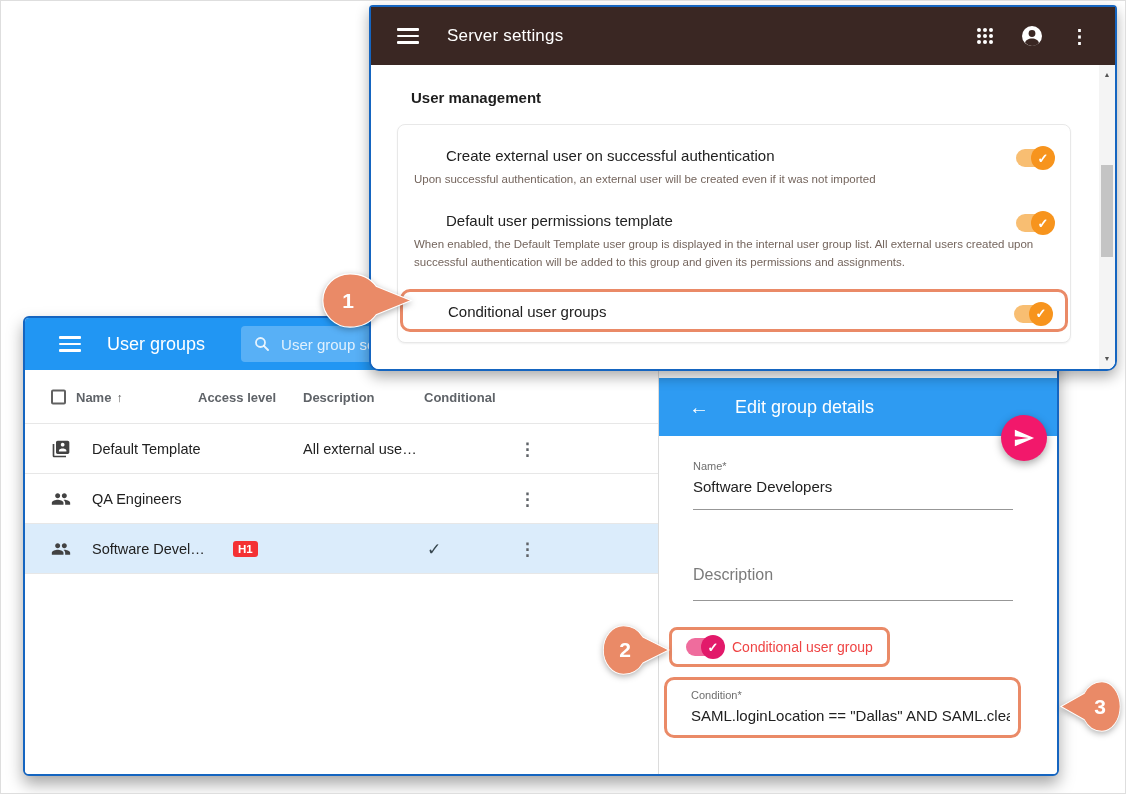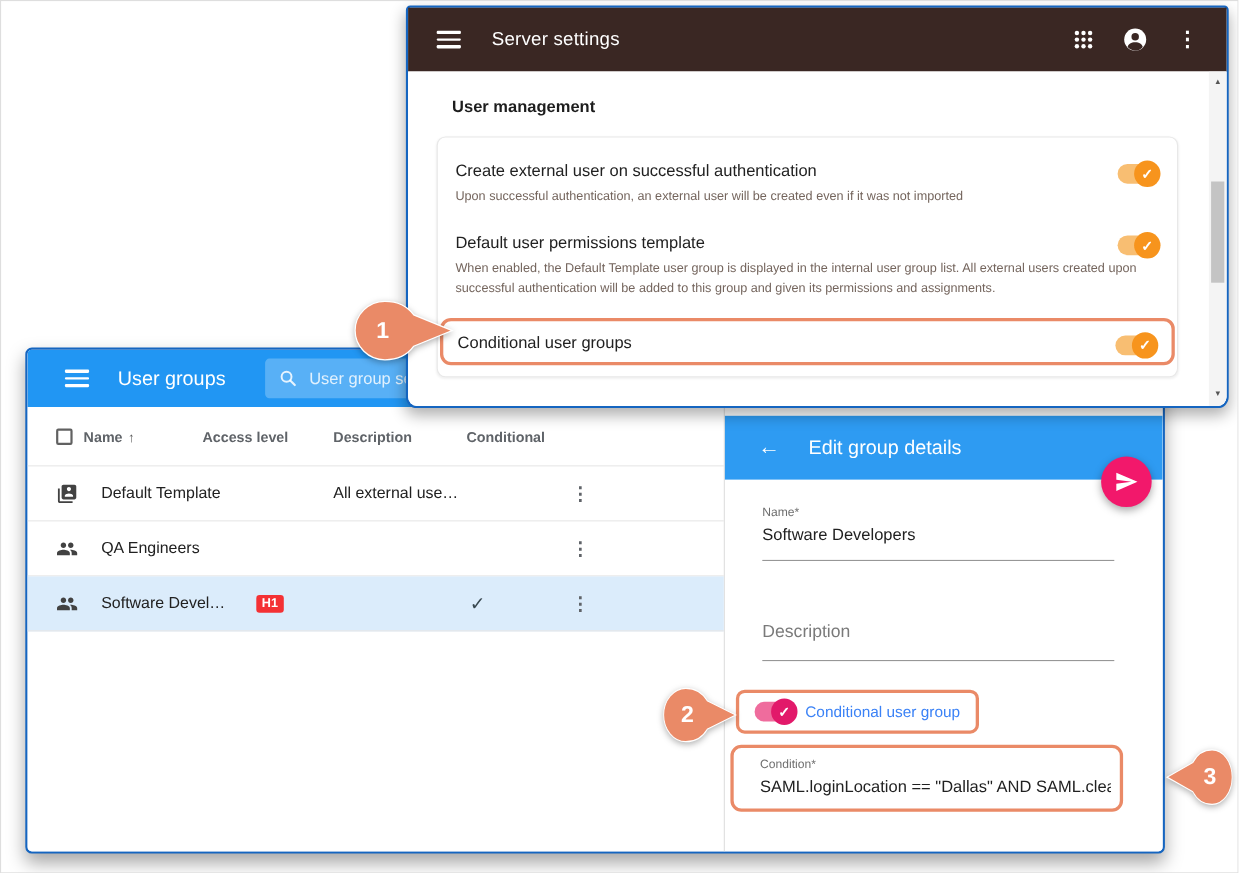--- a/index.html
+++ b/index.html
@@ -24,21 +24,21 @@
   .ham span{display:block; height:2.5px; background:#fff; border-radius:1px;}
   .ss-title{font-size:17px; margin-left:28px; letter-spacing:.2px;}
   .ss-actions{margin-left:auto; display:flex; align-items:center; gap:26px;}
   .kebab{font-size:19px; font-weight:bold; color:#fff; line-height:1; cursor:pointer;}
   .ss-body{position:relative; flex:1; background:#fff; border-radius:0 0 8px 8px; overflow:hidden;}
   .ss-content{padding:8px 44px 0 26px;}
   .section-title{font-size:15px; font-weight:bold; color:#1d1d1d; margin:16px 0 0 14px;}
   .card{margin-top:18px; border:1px solid #e8e8e8; border-radius:8px; background:#fff;
         box-shadow:0 1px 2px rgba(0,0,0,.06); padding:8px 0 10px;}
   .setting{position:relative; padding:14px 16px 10px;}
-  .s-title{font-size:15px; color:#212121; padding-right:58px;}
+  .s-title{font-size:15px; color:#212121; padding-right:58px;margin-left:32px;}
   .s-desc{font-size:11.5px; color:#74655d; margin-top:7px; line-height:1.5; max-width:648px;}
   .setting .switch{position:absolute; right:20px; top:16px;}
   .setting.hl{border:3px solid var(--annotation-coral); border-radius:10px;
               margin:8px 2px 0; padding:11px 13px 9px;}
   .setting.hl .switch{right:17px; top:13px;}
 
   
   .switch{display:inline-block; position:relative; width:34px; height:18px; border-radius:9px; cursor:pointer;}
   .switch .knob{position:absolute; right:-5px; top:-3px; width:24px; height:24px; border-radius:50%;
     display:flex; align-items:center; justify-content:center; color:#fff; font-size:13px; font-weight:bold;}
@@ -64,21 +64,21 @@
   .search{margin-left:36px; width:320px; height:36px; background:rgba(255,255,255,.25);
     border-radius:4px; display:flex; align-items:center; padding:0 12px; gap:10px;
     color:rgba(255,255,255,.82); font-size:15px; cursor:text;}
   .ug-content{flex:1; display:flex; min-height:0;}
   .tbl{width:634px; border-right:1px solid #dcdcdc; background:#fff;}
   .thead{position:relative; height:54px; border-bottom:1px solid #e7e7e7;
          font-size:13px; font-weight:bold; color:#5f6368;}
   .thead > *, .trow > *{position:absolute; top:50%; transform:translateY(-50%);}
   .cb{left:26px; width:15px; height:15px; border:2px solid #616161; border-radius:2px;
       background:#fff; cursor:pointer;}
-  .col-name{left:51px;} .col-access{left:159px;} .col-desc{left:278px;} .col-cond{left:399px;}
+  .col-name{left:51px;} .col-access{left:173px;} .col-desc{left:278px;} .col-cond{left:399px;}
   .sort{font-weight:normal; color:#555; font-size:12px; margin-left:5px;}
   .trow{position:relative; height:50px; border-bottom:1px solid #e7e7e7;
         font-size:14.5px; color:#212121; cursor:pointer;}
   .trow.sel{background:var(--selected-row-blue);}
   .row-icon{left:26px; width:20px; height:20px;}
   .cell-name{left:67px;} .cell-desc{left:278px; color:#212121;}
   .badge{left:208px; background:var(--badge-red); color:#fff; font-weight:bold; font-size:11.5px;
          padding:2px 5px; border-radius:3px;}
   .cell-check{left:402px; font-size:17px; color:#37474f;}
   .row-kebab{left:494px; font-size:17px; font-weight:bold; color:#5f6368; cursor:pointer;}
@@ -95,21 +95,21 @@
   .form{position:absolute; top:66px; left:0; right:0; bottom:0; padding:24px 44px 0 34px;}
   .f-label{font-size:11px; color:#6f6f6f;}
   .f-value{font-size:15px; color:#212121; margin-top:6px;}
   .f-line{height:1px; background:#979797; margin-top:14px;}
   .desc-group{margin-top:56px;}
   .f-ph{font-size:16px; color:#7a7a7a;}
   .desc-group .f-line{margin-top:16px;}
   .toggle-box{margin-top:26px; margin-left:-24px; display:inline-flex; align-items:center; gap:12px;
     border:3px solid var(--annotation-coral); border-radius:8px; padding:8px 14px 8px 10px;}
   .toggle-box .switch{margin-left:4px;}
-  .tb-label{font-size:14px; color:#3b82f6;}
+  .tb-label{font-size:14px; color:#ef4444;}
   .cond-box{margin-top:10px; margin-left:-29px; margin-right:-8px;
     border:3px solid var(--annotation-coral); border-radius:10px; padding:9px 8px 11px 24px; overflow:hidden;}
   .cond-value{font-size:15px; color:#212121; margin-top:6px; white-space:nowrap; overflow:hidden;}
 
   
   .annot{position:absolute; z-index:40; filter:drop-shadow(0 2px 3px rgba(0,0,0,.3));}
   .annot svg{width:100%; height:100%; display:block;}
   .annot path{fill:var(--annotation-coral); stroke:#fff; stroke-width:1.2;}
   .annot .num{position:absolute; top:50%; transform:translateY(-50%); width:34px; text-align:center;
     color:#fff; font-size:21px; font-weight:bold;}

